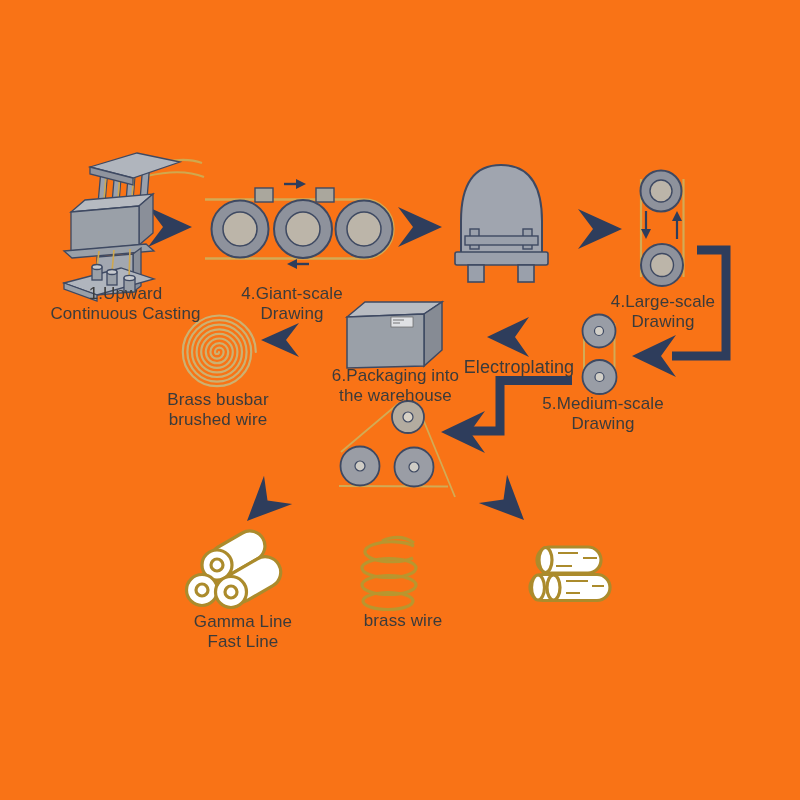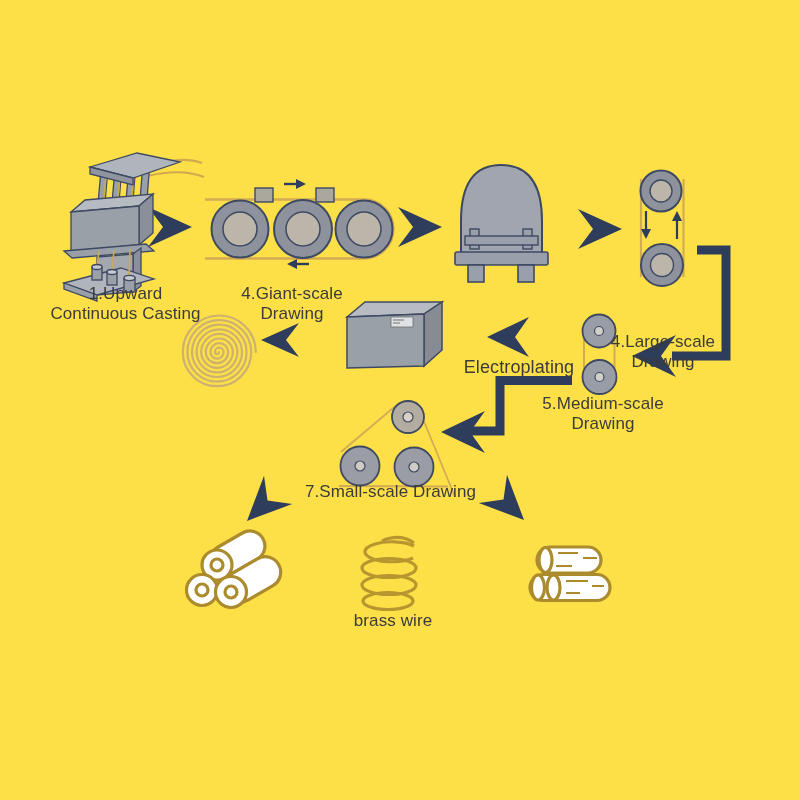--- a/index.html
+++ b/index.html
@@ -1,16 +1,16 @@
 <!DOCTYPE html>
 <html><head>
 <meta charset="utf-8">
 <style>
   html,body{margin:0;padding:0;background:#fff;}
-  .canvas{position:relative;width:800px;height:800px;background:#fde047;overflow:hidden;
+  .canvas{position:relative;width:800px;height:800px;background:#f97316;overflow:hidden;
           font-family:"Liberation Sans",sans-serif;}
   .canvas svg{position:absolute;left:0;top:0;}
   .lbl{position:absolute;text-align:center;font-size:17px;line-height:1.18;color:#3b3b3b;
        white-space:pre-line;letter-spacing:0.1px;}
   .lbl.plating{font-size:18px;}
 </style>
 </head>
 <body>
 
 <div class="canvas">
@@ -193,20 +193,25 @@
       <line x1="592" y1="586" x2="604" y2="586"></line>
       <line x1="566" y1="593" x2="580" y2="593"></line>
     </g>
   </g>
 </svg>
 
   <div class="lbl" style="left:28px;top:284px;width:195px;">1.Upward
 Continuous Casting</div>
   <div class="lbl" style="left:212px;top:284px;width:160px;">4.Giant-scale
 Drawing</div>
-  <div class="lbl" style="left:583px;top:292px;width:160px;margin-top:40px;">4.Large-scale
+  <div class="lbl" style="left:583px;top:292px;width:160px;">4.Large-scale
 Drawing</div>
   <div class="lbl" style="left:522px;top:394px;width:162px;text-align:center;">5.Medium-scale
 Drawing</div>
   <div class="lbl plating" style="left:456px;top:357px;width:126px;">Electroplating</div>
-  <div class="lbl" style="left:298px;top:482px;width:185px;">7.Small-scale Drawing</div>
-  <div class="lbl" style="left:322px;top:611px;width:142px;">brass wire</div>
+  <div class="lbl" style="left:318px;top:366px;width:155px;">6.Packaging into
+the warehouse</div>
+  <div class="lbl" style="left:148px;top:390px;width:140px;">Brass busbar
+brushed wire</div>
+  <div class="lbl" style="left:168px;top:612px;width:150px;">Gamma Line
+Fast Line</div>
+  <div class="lbl" style="left:332px;top:611px;width:142px;">brass wire</div>
 </div>
 
 </body></html>

